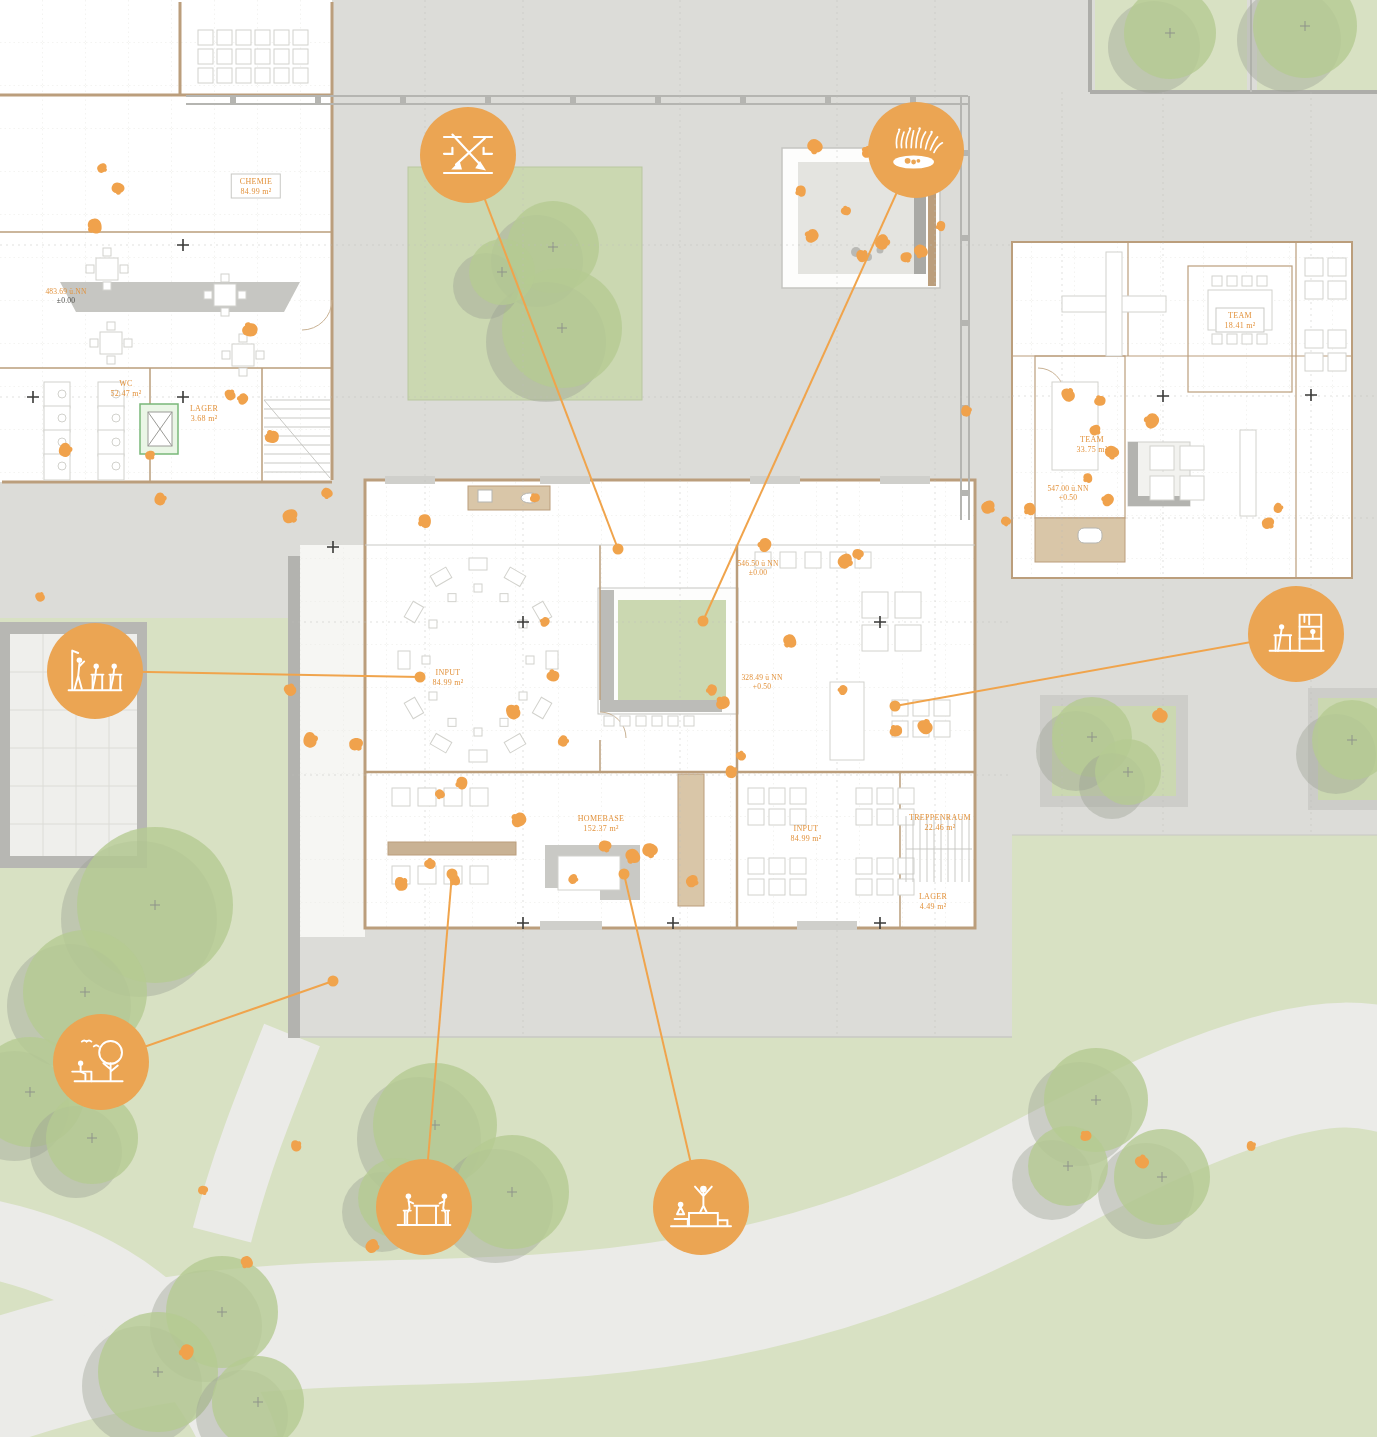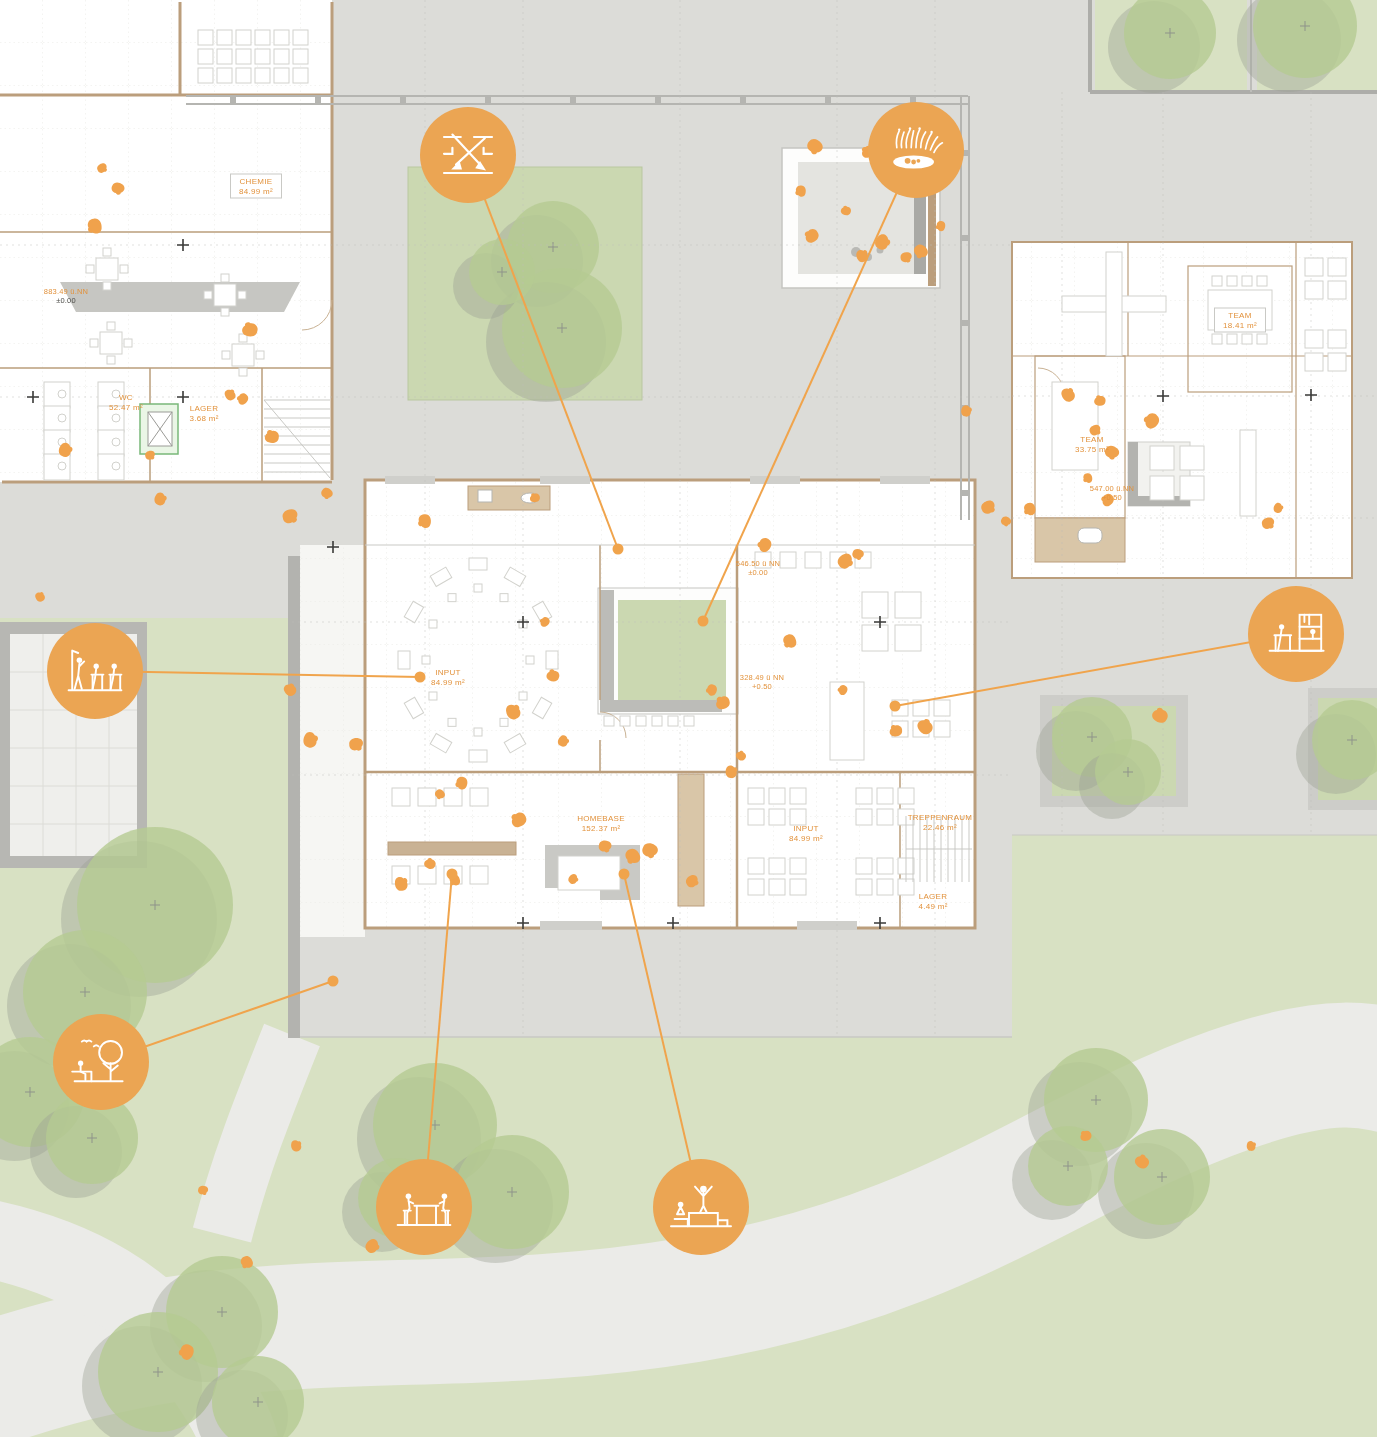--- a/index.html
+++ b/index.html
@@ -1,17 +1,17 @@
 <!DOCTYPE html>
 <html><head>
 <meta charset="utf-8">
 <style>
   html,body{margin:0;padding:0;background:#ffffff;}
   #canvas{position:relative;width:1377px;height:1437px;overflow:hidden;
-          background:#fbfbf9;font-family:Liberation Sans, sans-serif;}
+          background:#fbfbf9;font-family:Liberation Serif, serif;}
   #plan-svg{position:absolute;left:0;top:0;}
   .room-label{position:absolute;transform:translate(-50%,-50%);text-align:center;
     font-size:8px;line-height:9.5px;color:#e2923c;letter-spacing:.3px;white-space:nowrap;z-index:6;}
   .room-label.boxed{background:#ffffff;border:1px solid #c9c9c5;padding:2px 8px;}
   .room-label .rname{display:block;}
   .elev-label{position:absolute;transform:translate(-50%,-50%);text-align:center;
     font-size:7.5px;line-height:9px;color:#e2923c;letter-spacing:.2px;white-space:nowrap;z-index:6;}
   .elev-label .dark{color:#4e4e4a;}
   .callout{position:absolute;width:96px;height:96px;border-radius:50%;background:#eba553;
     display:flex;align-items:center;justify-content:center;z-index:8;}
@@ -509,34 +509,34 @@
     <line x1="101" y1="1062" x2="333" y2="981"></line>
         <circle cx="333" cy="981" r="5.5" stroke="none"></circle>
     <line x1="424" y1="1207" x2="452" y2="874"></line>
         <circle cx="452" cy="874" r="5.5" stroke="none"></circle>
     <line x1="701" y1="1207" x2="624" y2="874"></line>
         <circle cx="624" cy="874" r="5.5" stroke="none"></circle>
   </g>
 </svg>
 
 <div class="room-label boxed" style="left:256px;top:186px"><span class="rname">CHEMIE</span><span>84.99 m²</span></div>
-<div class="room-label" style="left:126px;top:402px"><span class="rname">WC</span><span>52.47 m²</span></div>
+<div class="room-label" style="left:126px;top:388px"><span class="rname">WC</span><span>52.47 m²</span></div>
 <div class="room-label" style="left:204px;top:413px"><span class="rname">LAGER</span><span>3.68 m²</span></div>
 <div class="room-label boxed" style="left:1240px;top:320px"><span class="rname">TEAM</span><span>18.41 m²</span></div>
 <div class="room-label" style="left:1092px;top:444px"><span class="rname">TEAM</span><span>33.75 m²</span></div>
 <div class="room-label" style="left:448px;top:677px"><span class="rname">INPUT</span><span>84.99 m²</span></div>
 <div class="room-label" style="left:601px;top:823px"><span class="rname">HOMEBASE</span><span>152.37 m²</span></div>
 <div class="room-label" style="left:806px;top:833px"><span class="rname">INPUT</span><span>84.99 m²</span></div>
 <div class="room-label" style="left:940px;top:822px"><span class="rname">TREPPENRAUM</span><span>22.46 m²</span></div>
 <div class="room-label" style="left:933px;top:901px"><span class="rname">LAGER</span><span>4.49 m²</span></div>
 
-<div class="elev-label" style="left:66px;top:296px"><span class="rname" style="display:block">883.49 ü.NN</span><span class="dark">±0.00</span></div>
+<div class="elev-label" style="left:66px;top:296px"><span class="rname" style="display:block">483.69 ü.NN</span><span class="dark">±0.00</span></div>
 <div class="elev-label" style="left:758px;top:568px"><span class="rname" style="display:block">546.50 ü NN</span><span>±0.00</span></div>
 <div class="elev-label" style="left:762px;top:682px"><span class="rname" style="display:block">328.49 ü NN</span><span>+0.50</span></div>
-<div class="elev-label" style="left:1112px;top:493px"><span class="rname" style="display:block">547.00 ü.NN</span><span>+0.50</span></div>
+<div class="elev-label" style="left:1068px;top:493px"><span class="rname" style="display:block">547.00 ü.NN</span><span>+0.50</span></div>
 
 <div class="callout" style="left:420px;top:107px">
   <svg viewBox="0 0 60 60" fill="none" stroke="#fff" stroke-width="1.8" stroke-linecap="round">
     <path d="M10,15 H24 M35,15 H50 M10,45 H50 M10,29 H17 V24 M43,24 V29 H50"></path>
     <path d="M17,13 L41,39 M44,16 L20,38"></path>
     <polygon points="40,35 45,43 36,41" fill="#fff" stroke="none"></polygon>
     <polygon points="23,35 16,42 25,42" fill="#fff" stroke="none"></polygon>
   </svg>
 </div>
 <div class="callout" style="left:868px;top:102px">

